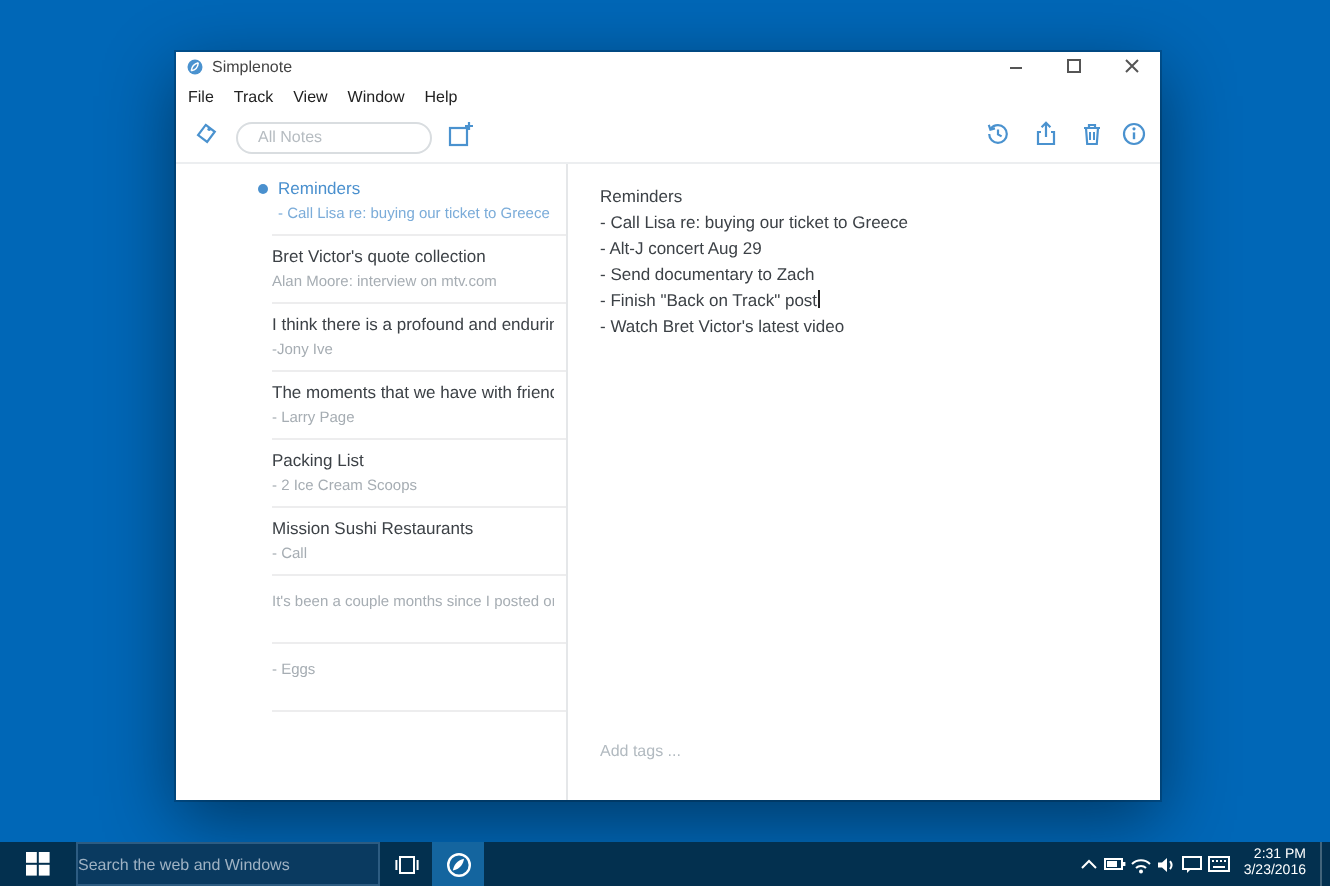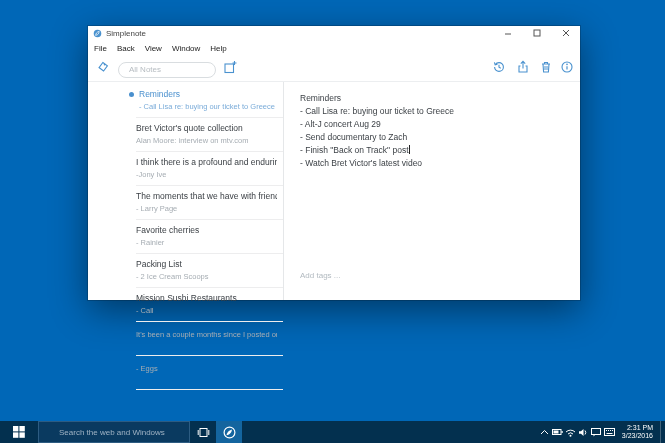--- a/index.html
+++ b/index.html
@@ -1,20 +1,20 @@
 <!DOCTYPE html>
 <html><head>
 <meta charset="utf-8">
 <style>
   html,body{margin:0;padding:0;}
   body{font-family:"Liberation Sans",sans-serif;-webkit-font-smoothing:antialiased;}
   .desktop{position:relative;width:665px;height:443px;background:#0067b7;overflow:hidden;}
 
   
-  .window{position:absolute;left:88px;top:26px;width:492px;height:274px;background:#ffffff;
+  .window{position:absolute;left:88px;top:26px;width:492px;height:374px;background:#ffffff;
           box-shadow:0 0 0 1px rgba(0,0,0,.18), 0 10px 34px rgba(0,0,0,.45);}
   .titlebar{position:absolute;left:0;top:0;right:0;height:14px;background:#ffffff;display:flex;align-items:center;}
   .app-logo{width:9px;height:9px;margin-left:5px;flex:0 0 auto;}
   .win-title{font-size:8px;color:#444;margin-left:4px;}
   .win-controls{position:absolute;right:0;top:0;height:14px;display:flex;}
   .ctrl{width:29px;height:14px;display:flex;align-items:center;justify-content:center;}
   .menubar{position:absolute;left:0;top:14px;right:0;height:13px;background:#ffffff;display:flex;align-items:flex-end;
            font-size:8px;color:#222;}
   .menubar span{padding:0 5px;}
   .menubar span:first-child{padding-left:6px;}
@@ -48,21 +48,21 @@
   .ed-line{white-space:pre;}
   .caret{display:inline-block;width:1px;height:9px;background:#222;vertical-align:-1px;}
   .tagsbar{position:absolute;left:16px;bottom:20px;font-size:8px;color:#b2bac0;}
 
   
   .taskbar{position:absolute;left:0;top:421px;width:665px;height:22px;background:#03304f;display:flex;align-items:stretch;}
   .tb-btn{display:flex;align-items:center;justify-content:center;flex:0 0 auto;}
   .start-btn{width:38px;}
   .tb-search{flex:0 0 auto;width:152px;display:flex;align-items:center;background:#0a3a60;border:1px solid #2d5c82;box-sizing:border-box;}
   .tb-search input{background:transparent;border:none;outline:none;width:100%;font-size:8px;color:#9fb2c3;
-                   padding-left:20px;font-family:"Liberation Sans",sans-serif;}
+                   padding-left:0;font-family:"Liberation Sans",sans-serif;}
   .tb-search input::placeholder{color:#9fb2c3;}
   .taskview-btn{width:26px;}
   .sn-task-btn{width:26px;background:#14659f;}
   .tb-spacer{flex:1 1 auto;}
   .tray{display:flex;align-items:stretch;flex:0 0 auto;}
   .tray-icon{width:13px;display:flex;align-items:center;justify-content:center;}
   .clock{display:flex;flex-direction:column;justify-content:center;align-items:flex-end;padding:0 7px 0 6px;color:#ffffff;}
   .clock div{font-size:7px;line-height:8px;}
   .show-desktop{width:4px;border-left:1px solid rgba(255,255,255,.25);}
 </style>
@@ -93,21 +93,21 @@
         <div class="ctrl">
           <svg width="8" height="8" viewBox="0 0 8 8">
               <path d="M1 1 L7 7 M7 1 L1 7" stroke="#555" stroke-width="1"></path>
             </svg>
         </div>
       </div>
     </div>
 
     <div class="menubar">
       <span>File</span>
-      <span>Back</span>
+      <span>Track</span>
       <span>View</span>
       <span>Window</span>
       <span>Help</span>
     </div>
 
     <div class="toolbar">
       <div class="icon-btn tag-btn">
         <svg width="14" height="14" viewBox="0 0 14 14">
           <path d="M7.5 2.5 L11.5 6.5 L7 11 L3 7 Z" fill="none" stroke="#4a92cf" stroke-width="1.1" transform="rotate(-8 7 7)"></path>
           <circle cx="8.6" cy="4.6" r="0.9" fill="#4a92cf"></circle>
@@ -163,24 +163,20 @@
           <div class="note-title">Bret Victor's quote collection</div>
           <div class="note-excerpt">Alan Moore: interview on mtv.com</div>
         </div>
         <div class="note-row">
           <div class="note-title">I think there is a profound and enduring...</div>
           <div class="note-excerpt">-Jony Ive</div>
         </div>
         <div class="note-row">
           <div class="note-title">The moments that we have with friends ...</div>
           <div class="note-excerpt">- Larry Page</div>
-        </div>
-        <div class="note-row">
-          <div class="note-title">Favorite cherries</div>
-          <div class="note-excerpt">- Rainier</div>
         </div>
         <div class="note-row">
           <div class="note-title">Packing List</div>
           <div class="note-excerpt">- 2 Ice Cream Scoops</div>
         </div>
         <div class="note-row">
           <div class="note-title">Mission Sushi Restaurants</div>
           <div class="note-excerpt">- Call</div>
         </div>
         <div class="note-row">

